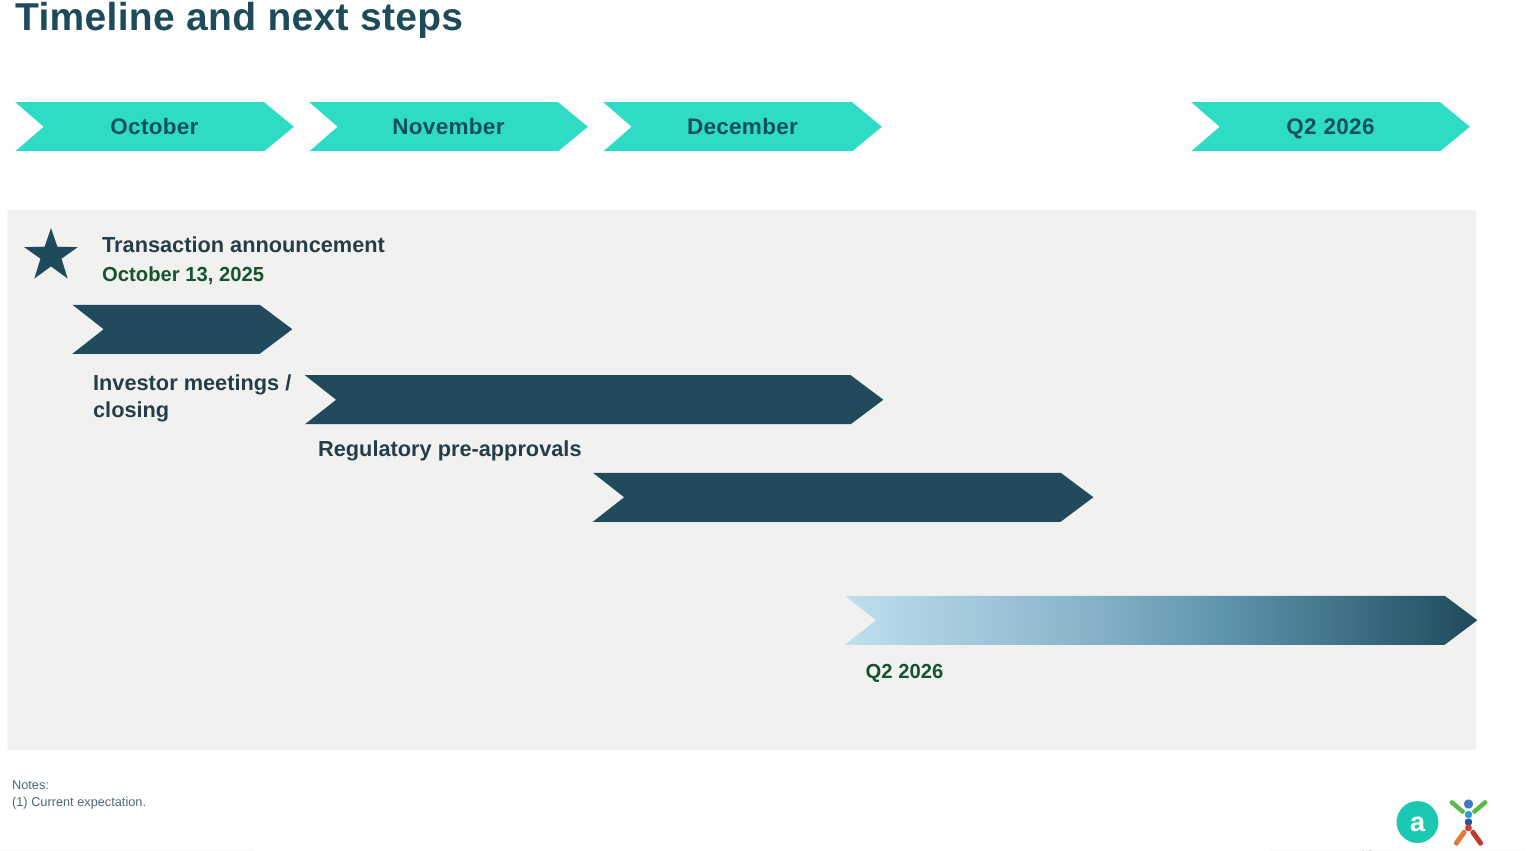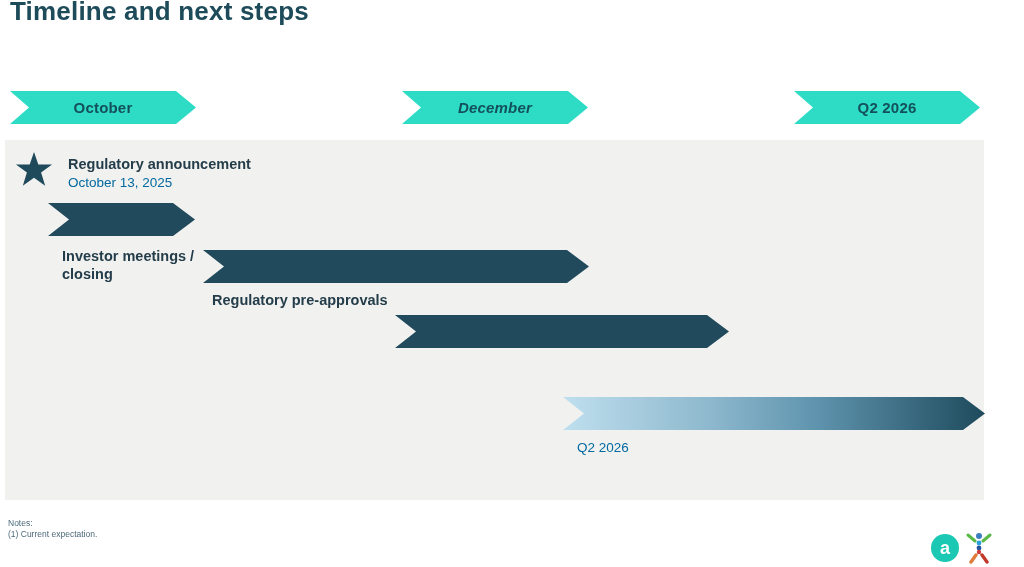--- a/index.html
+++ b/index.html
@@ -11,37 +11,37 @@
     overflow:hidden;
     color:#243d4a;
   }
   
   .slide-title {
     position:absolute; left:10px; top:-4px;
     font-size:26px; font-weight:bold; letter-spacing:0.2px;
     color:#1d4b59;
   }
   
-  .timeline { position:absolute; left:0; top:91px; width:1004px; height:33px; }
+  .timeline { position:absolute; left:0; top:68px; width:1004px; height:33px; }
   .t-arrow {
     position:absolute; top:0; height:33px; width:186px;
     background:#2edcc5;
     clip-path:polygon(0 0, calc(100% - 20px) 0, 100% 50%, calc(100% - 20px) 100%, 0 100%, 19px 50%);
     display:flex; align-items:center; justify-content:center;
     font-weight:bold; font-size:15px; color:#14505a; letter-spacing:0.2px;
   }
-  .t0{left:10px;} .t1{left:206px;} .t2{left:402px;font-style:italic;} .t3{left:598px;} .t4{left:794px;}
+  .t0{left:10px;} .t1{left:206px;} .t2{left:402px;} .t3{left:598px;} .t4{left:794px;}
   
   .panel {
     position:absolute; left:5px; top:140px; width:979px; height:360px;
     background:#f1f1ef;
   }
   
   .m-title { font-size:14.5px; font-weight:bold; color:#243d4a; line-height:1.25; }
-  .m-sub   { font-size:13.5px; font-weight:normal; color:#0369a1; line-height:1.3; margin-top:1px; }
+  .m-sub   { font-size:13.5px; font-weight:bold; color:#14532d; line-height:1.3; margin-top:1px; }
   .mt-announce { position:absolute; left:68px; top:155px; }
   .mt-roadshow { position:absolute; left:62px; top:247px; width:170px; }
   .mt-preapprovals { position:absolute; left:212px; top:291px; }
   .mt-egm { position:absolute; left:400px; top:355px; }
   .mt-closing { position:absolute; left:577px; top:438px; }
   sup { font-size:9px; }
   
   .star { position:absolute; left:15px; top:151px; width:38px; height:38px; }
   
   .bar {
@@ -73,31 +73,32 @@
   }
   .figure-logo { position:absolute; left:966px; top:530px; width:26px; height:34px; }
 </style>
 </head>
 <body>
 
 <div class="slide-title">Timeline and next steps</div>
 
 <div class="timeline">
   <div class="t-arrow t0">October</div>
+  <div class="t-arrow t1">November</div>
   <div class="t-arrow t2">December</div>
   <div class="t-arrow t4">Q2 2026</div>
 </div>
 
 <div class="panel"></div>
 
 <svg class="star" viewBox="0 0 36 36">
   <polygon fill="#1f4a5c" points="18,1 22.1,12.8 35.1,12.9 24.7,20.4 28.6,33 18,25.3 7.4,33 11.3,20.4 0.9,12.9 13.9,12.8"></polygon>
 </svg>
 <div class="mt-announce">
-  <div class="m-title">Regulatory announcement</div>
+  <div class="m-title">Transaction announcement</div>
   <div class="m-sub">October 13, 2025</div>
 </div>
 
 <div class="bar bar-roadshow"></div>
 <div class="bar bar-preapprovals"></div>
 <div class="bar bar-egm"></div>
 <div class="bar bar-closing"></div>
 
 <div class="mt-roadshow">
   <div class="m-title">Investor meetings / closing</div>

